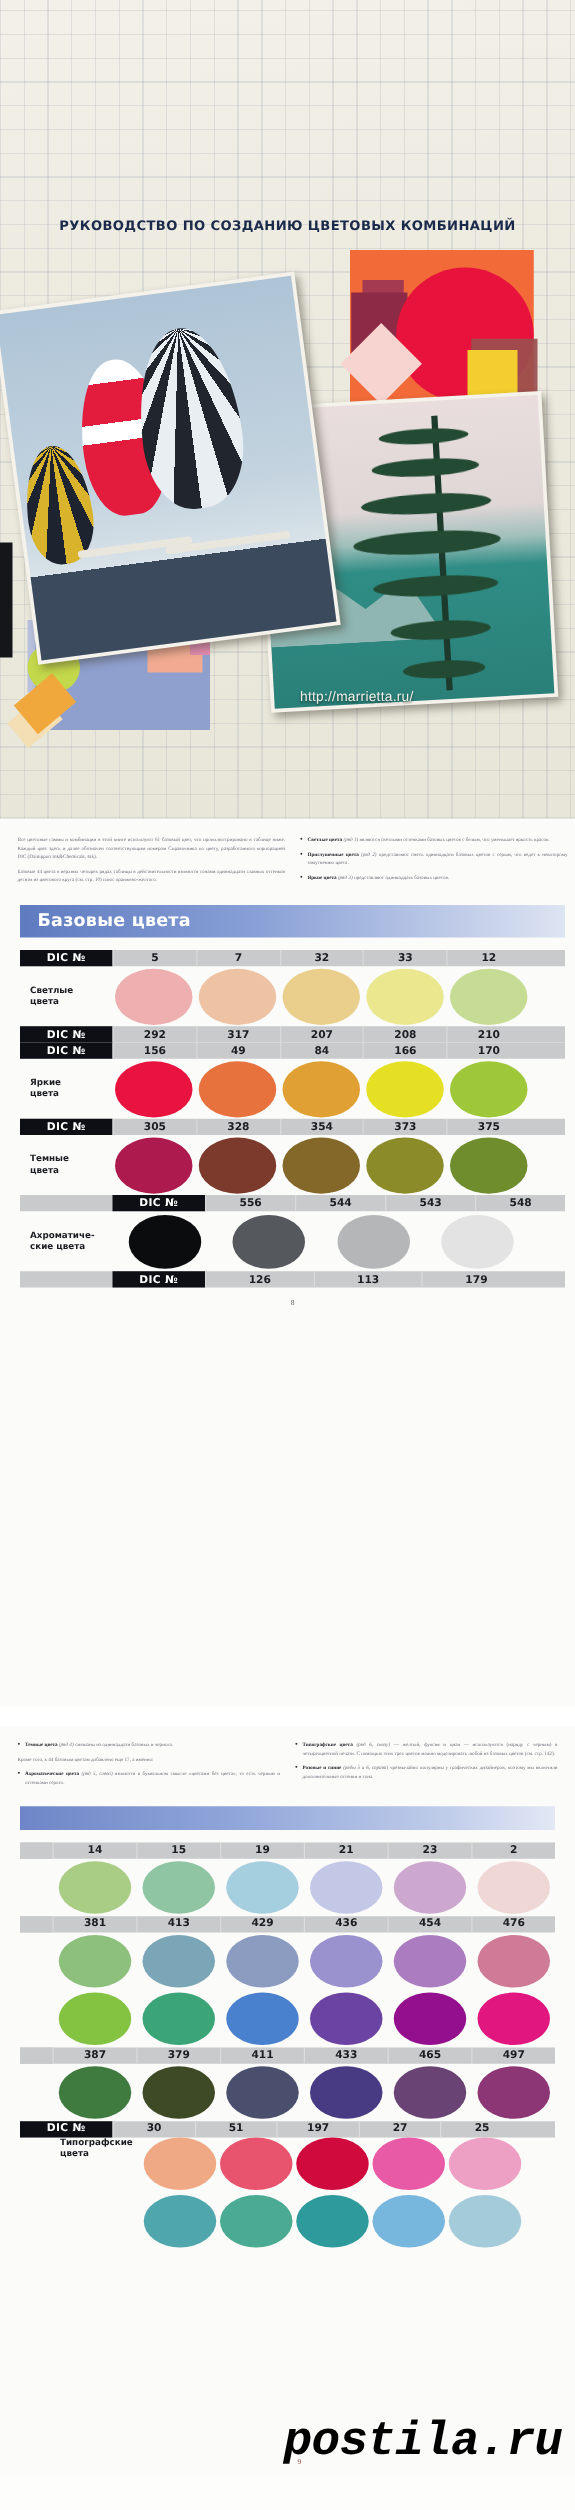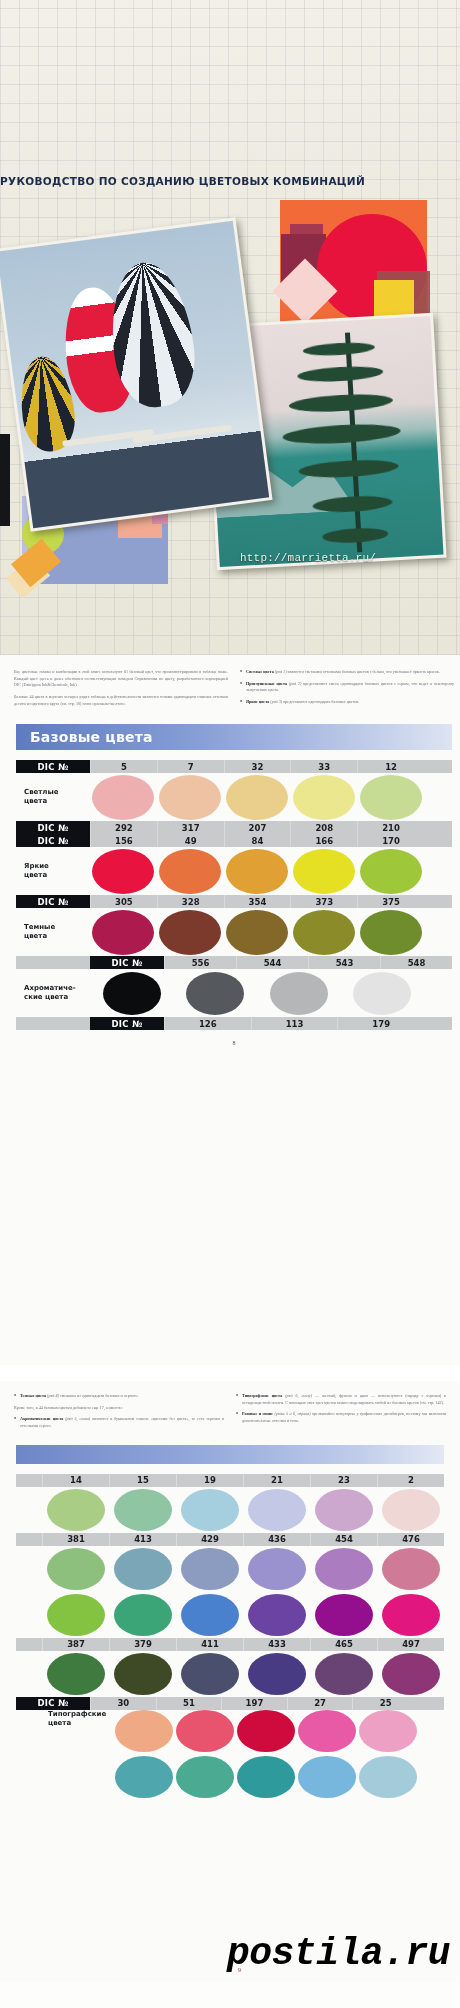--- a/index.html
+++ b/index.html
@@ -44,20 +44,21 @@
     display: block;
     margin-top: 2px;
     font-size: 86px; font-weight: 900; letter-spacing: -3px;
     color: #3b549b;
     font-family: "DejaVu Sans", sans-serif;
     text-shadow: 3px 4px 3px rgba(90,80,70,.35);
     transform: scaleX(1.04);
   }
   .cover-sub {
     position: absolute; left: 0; right: 0; top: 175px;
+    text-align: center;
     font-size: 10.5px; font-weight: 700; letter-spacing: .3px;
     color: #1b2a4a;
     font-family: "DejaVu Sans", sans-serif;
     white-space: nowrap;
   }
 
   
   .collage { position: absolute; left: 0; top: 196px; width: 460px; height: 460px; }
   .sw { position: absolute; }
 
@@ -165,21 +166,21 @@
   .sq-peach  { left: 118px; top: 296px; width: 44px; height: 46px; background: #f2ab92; }
   .sq-pink2  { left: 152px; top: 296px; width: 16px; height: 32px; background: #e08bb0; }
   .sq-orange2{ left: 16px; top: 352px; width: 40px; height: 30px; background: #f0a83c; transform: rotate(-40deg); }
   .sq-cream  { left: 10px; top: 368px; width: 36px; height: 26px; background: #f4dfb4; transform: rotate(-40deg); }
   .stripe-black { left: 0px; top: 238px; width: 10px; height: 92px; background: #15161a; }
 
   .watermark {
     position: absolute; left: 240px; top: 356px;
     font-size: 11px; color: #f0eee7; letter-spacing: .2px;
     text-shadow: 0 1px 2px rgba(0,0,0,.55);
-    font-family: Liberation Mono, monospace;
+    font-family: Liberation Sans, sans-serif;
     z-index: 40;
   }
 
   
   .sheet { position: relative; background: #fbfbfa; width: 460px; }
   .sheet-1 { height: 710px; padding: 10px 2px 0 10px; }
 
   .cols { display: flex; gap: 12px; padding: 4px 4px 0 4px; }
   .col  { flex: 1; }
   .ptext {

